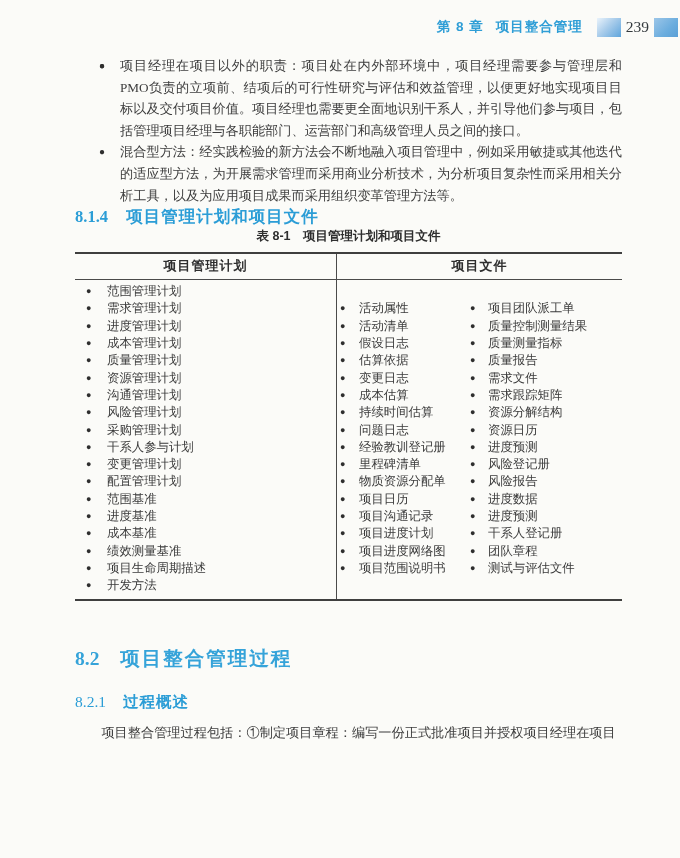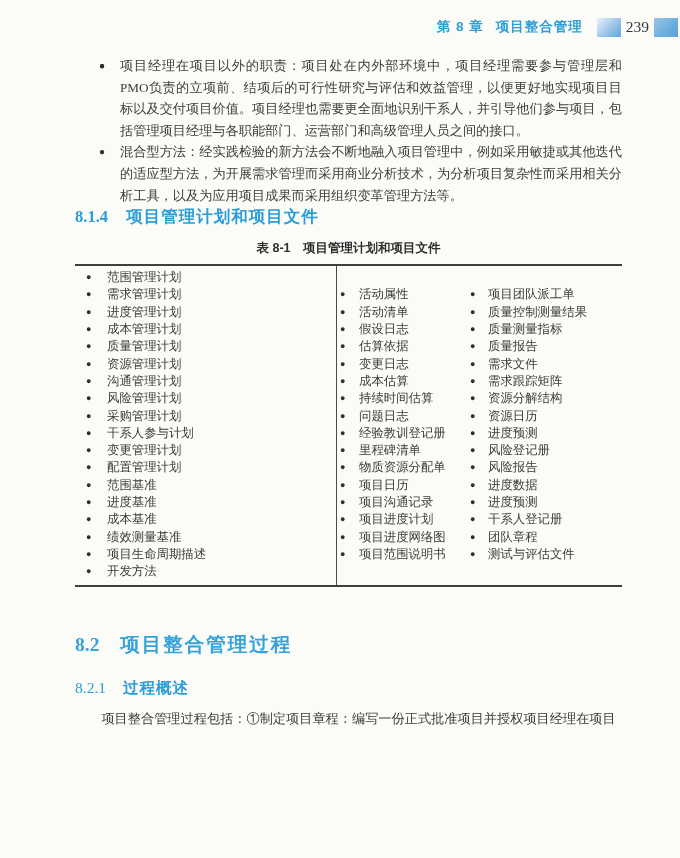--- a/index.html
+++ b/index.html
@@ -51,21 +51,21 @@
   .h-821{margin:20px 0 0 0;font-size:15.5px;color:#2b9dd6;}
   .h-821 .sec-num{font-family:"Liberation Serif",serif;font-weight:normal;margin-right:13px;}
   .h-821 .sec-title{font-family:"Liberation Sans","DejaVu Sans",sans-serif;font-weight:bold;letter-spacing:1px;}
   
   .para{
     margin:9px 0 0 0;font-size:13.2px;line-height:21.6px;
     text-align:justify;text-indent:2em;
   }
   
   .tbl-caption{
-    margin-top:12px;text-align:center;
+    text-align:center;
     font-family:"Liberation Sans","DejaVu Sans",sans-serif;
     font-weight:bold;font-size:12.5px;color:#2f2f2f;
   }
   .pm-table{
     margin-top:7px;
     border-top:2px solid #3f3f3f;
     border-bottom:2px solid #3f3f3f;
     font-size:12.4px;color:#3a3a3a;
   }
   .t-header{
@@ -123,20 +123,24 @@
 
   <h2 class="h-814">
     <span class="sec-num">8.1.4</span>
     <span class="sec-title">项目管理计划和项目文件</span>
   </h2>
 
 
   <div class="tbl-caption">表 8-1　项目管理计划和项目文件</div>
 
   <div class="pm-table">
+    <div class="t-header">
+      <div>项目管理计划</div>
+      <div>项目文件</div>
+    </div>
     <div class="t-body">
       <div class="t-left" id="plans-list">
           <div class="t-item"><span class="dot">●</span><span>范围管理计划</span></div>
           <div class="t-item"><span class="dot">●</span><span>需求管理计划</span></div>
           <div class="t-item"><span class="dot">●</span><span>进度管理计划</span></div>
           <div class="t-item"><span class="dot">●</span><span>成本管理计划</span></div>
           <div class="t-item"><span class="dot">●</span><span>质量管理计划</span></div>
           <div class="t-item"><span class="dot">●</span><span>资源管理计划</span></div>
           <div class="t-item"><span class="dot">●</span><span>沟通管理计划</span></div>
           <div class="t-item"><span class="dot">●</span><span>风险管理计划</span></div>

